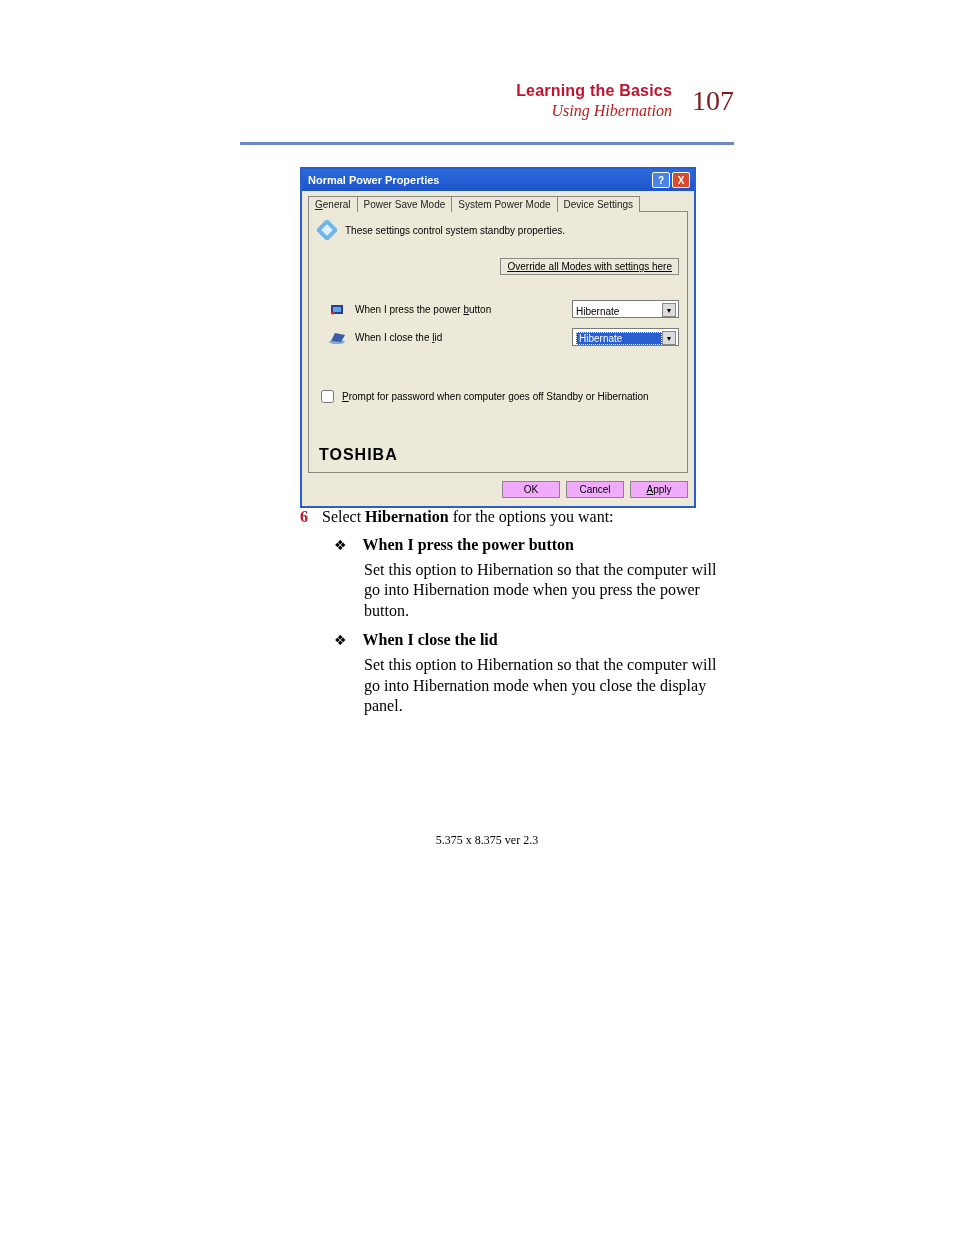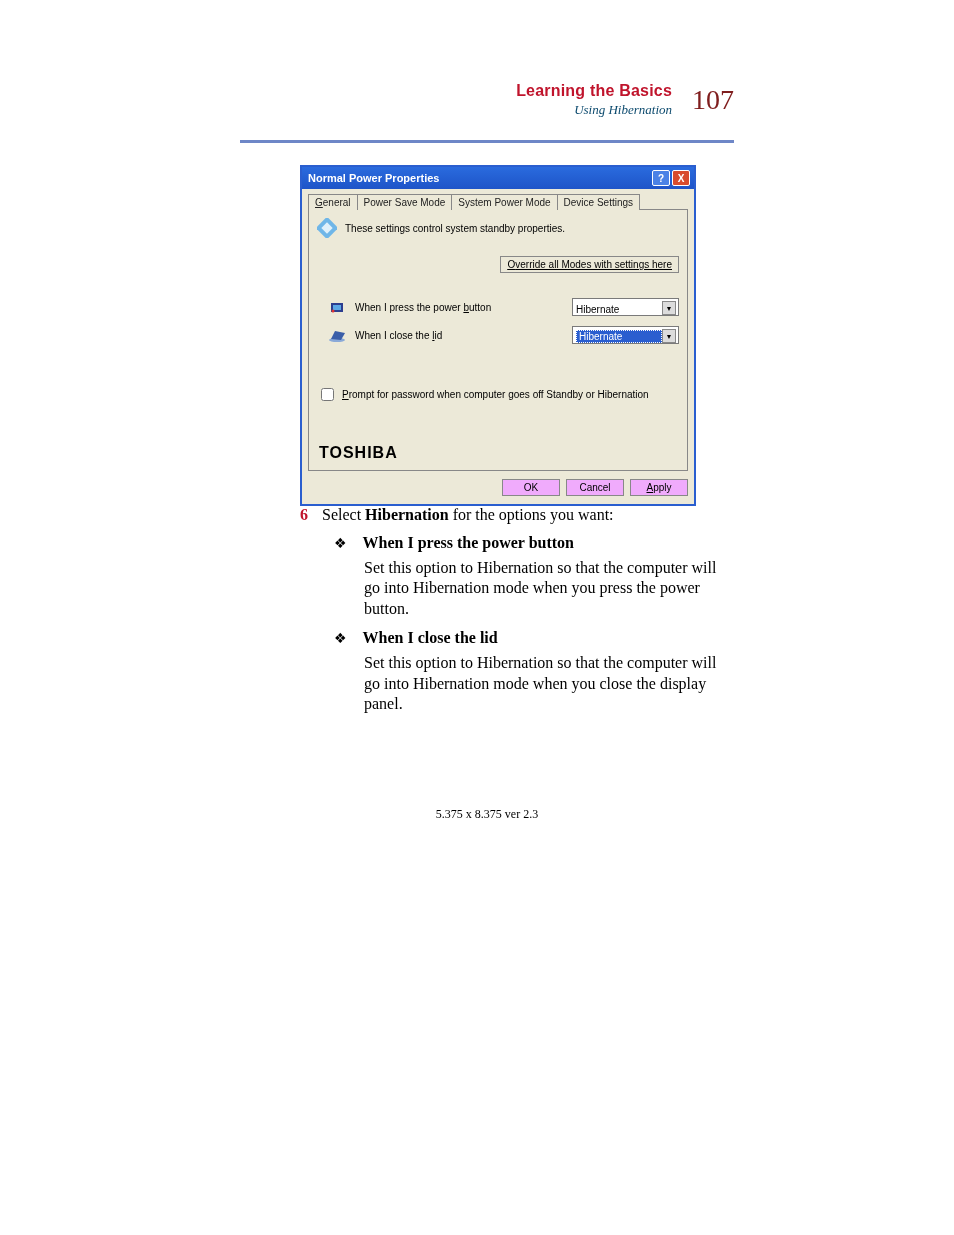--- a/index.html
+++ b/index.html
@@ -30,22 +30,22 @@
   }
   .header-chapter {
     font-family: Arial, Helvetica, sans-serif;
     font-weight: bold;
     color: #c0142c;
     font-size: 16px;
     letter-spacing: 0.2px;
   }
   .header-section {
     font-style: italic;
-    font-size: 13px;
-    color: #0c4a6e;
+    font-size: 16px;
+    color: #b91c1c;
     margin-top: 2px;
   }
   .page-number {
     color: #7f1d1d;
     font-size: 28px;
     font-family: "Times New Roman", serif;
     font-weight: normal;
     line-height: 1;
   }
   .divider {
@@ -235,21 +235,21 @@
   .bullet-mark { font-size: 14px; }
   .bullet-head { font-weight: bold; }
   .bullet-body {
     margin: 6px 0 10px 30px;
     line-height: 1.28;
   }
   .footer {
     text-align: center;
     font-size: 12px;
     color: #000;
-    margin-top: 92px;
+    margin-top: 116px;
   }
   .u { text-decoration: underline; }
 </style>
 </head>
 <body>
 
 <div class="page">
 
   <div class="header">
     <div class="header-row">

